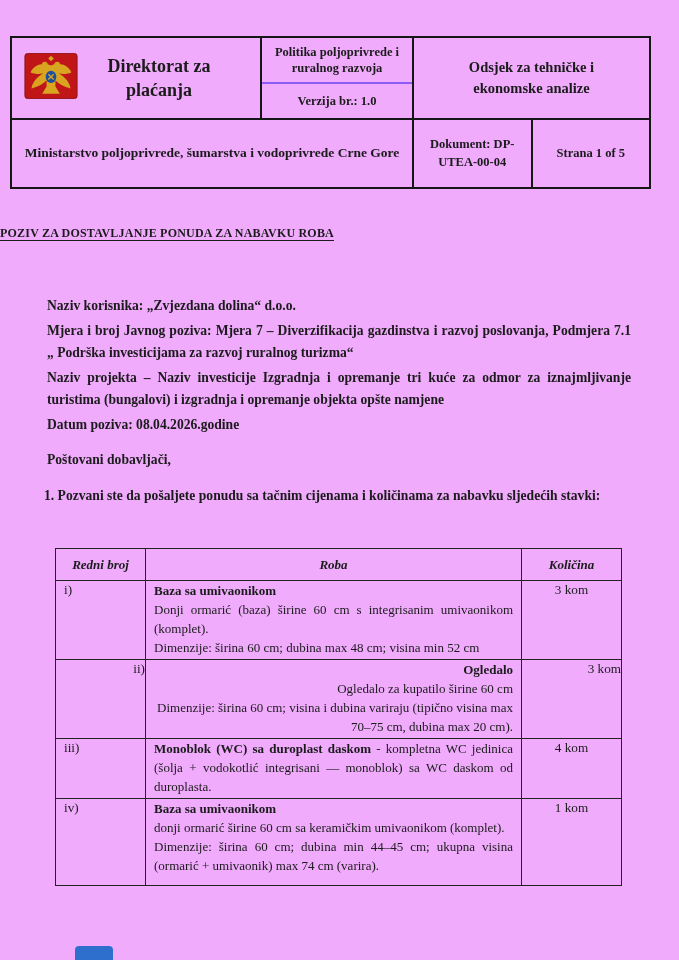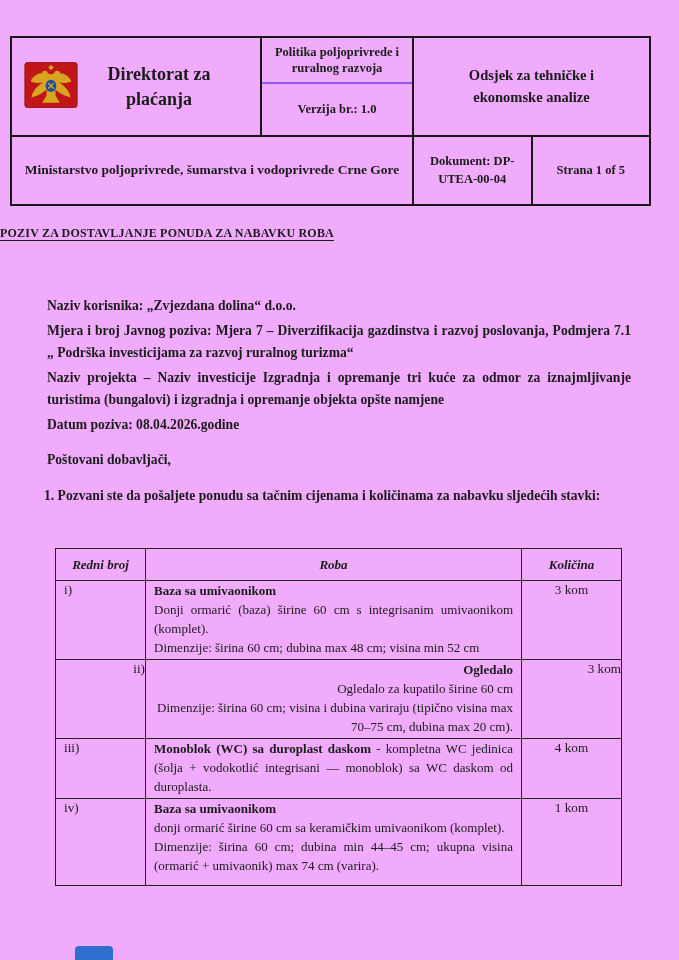--- a/index.html
+++ b/index.html
@@ -12,21 +12,21 @@
 
   
   table.hdr { position:absolute; left:10px; top:36px; width:641px; border-collapse:collapse; table-layout:fixed; }
   table.hdr td { border:2px solid #161616; vertical-align:middle; }
   .c-logo { width:250px; height:82px; }
   .logo-wrap { display:flex; align-items:center; padding-left:12px; }
   .dir-title { flex:1; text-align:center; font-weight:bold; font-size:18px; line-height:1.35; padding:0 26px 0 6px; }
   .c-policy { width:152px; padding:0 !important; }
   .policy-top { height:46px; border-bottom:2px solid #8b5cf6; display:flex; align-items:center; justify-content:center;
                 font-weight:bold; font-size:12.5px; text-align:center; padding:2px 8px; line-height:1.3; }
-  .policy-bot { height:51px; display:flex; align-items:center; justify-content:center; font-weight:bold; font-size:12.5px; }
+  .policy-bot { height:34px; display:flex; align-items:center; justify-content:center; font-weight:bold; font-size:12.5px; }
   .c-dept { font-weight:bold; font-size:14.5px; text-align:center; padding:0 28px; line-height:1.45; }
   .c-min  { height:69px; font-weight:bold; font-size:13.5px; text-align:center; padding:0 6px; line-height:1.5;border-radius:9px; }
   .c-doc  { width:148px; font-weight:bold; font-size:12.5px; text-align:center; padding:0 6px; line-height:1.4; }
   .c-page { width:95px; font-weight:bold; font-size:12.5px; text-align:center; }
 
   
   .doc-title { position:absolute; top:226px; left:0; right:0; text-align:left;
                font-weight:bold; font-size:12px; letter-spacing:.2px; }
   .doc-title span { text-decoration:underline; text-underline-offset:3px; }
 

